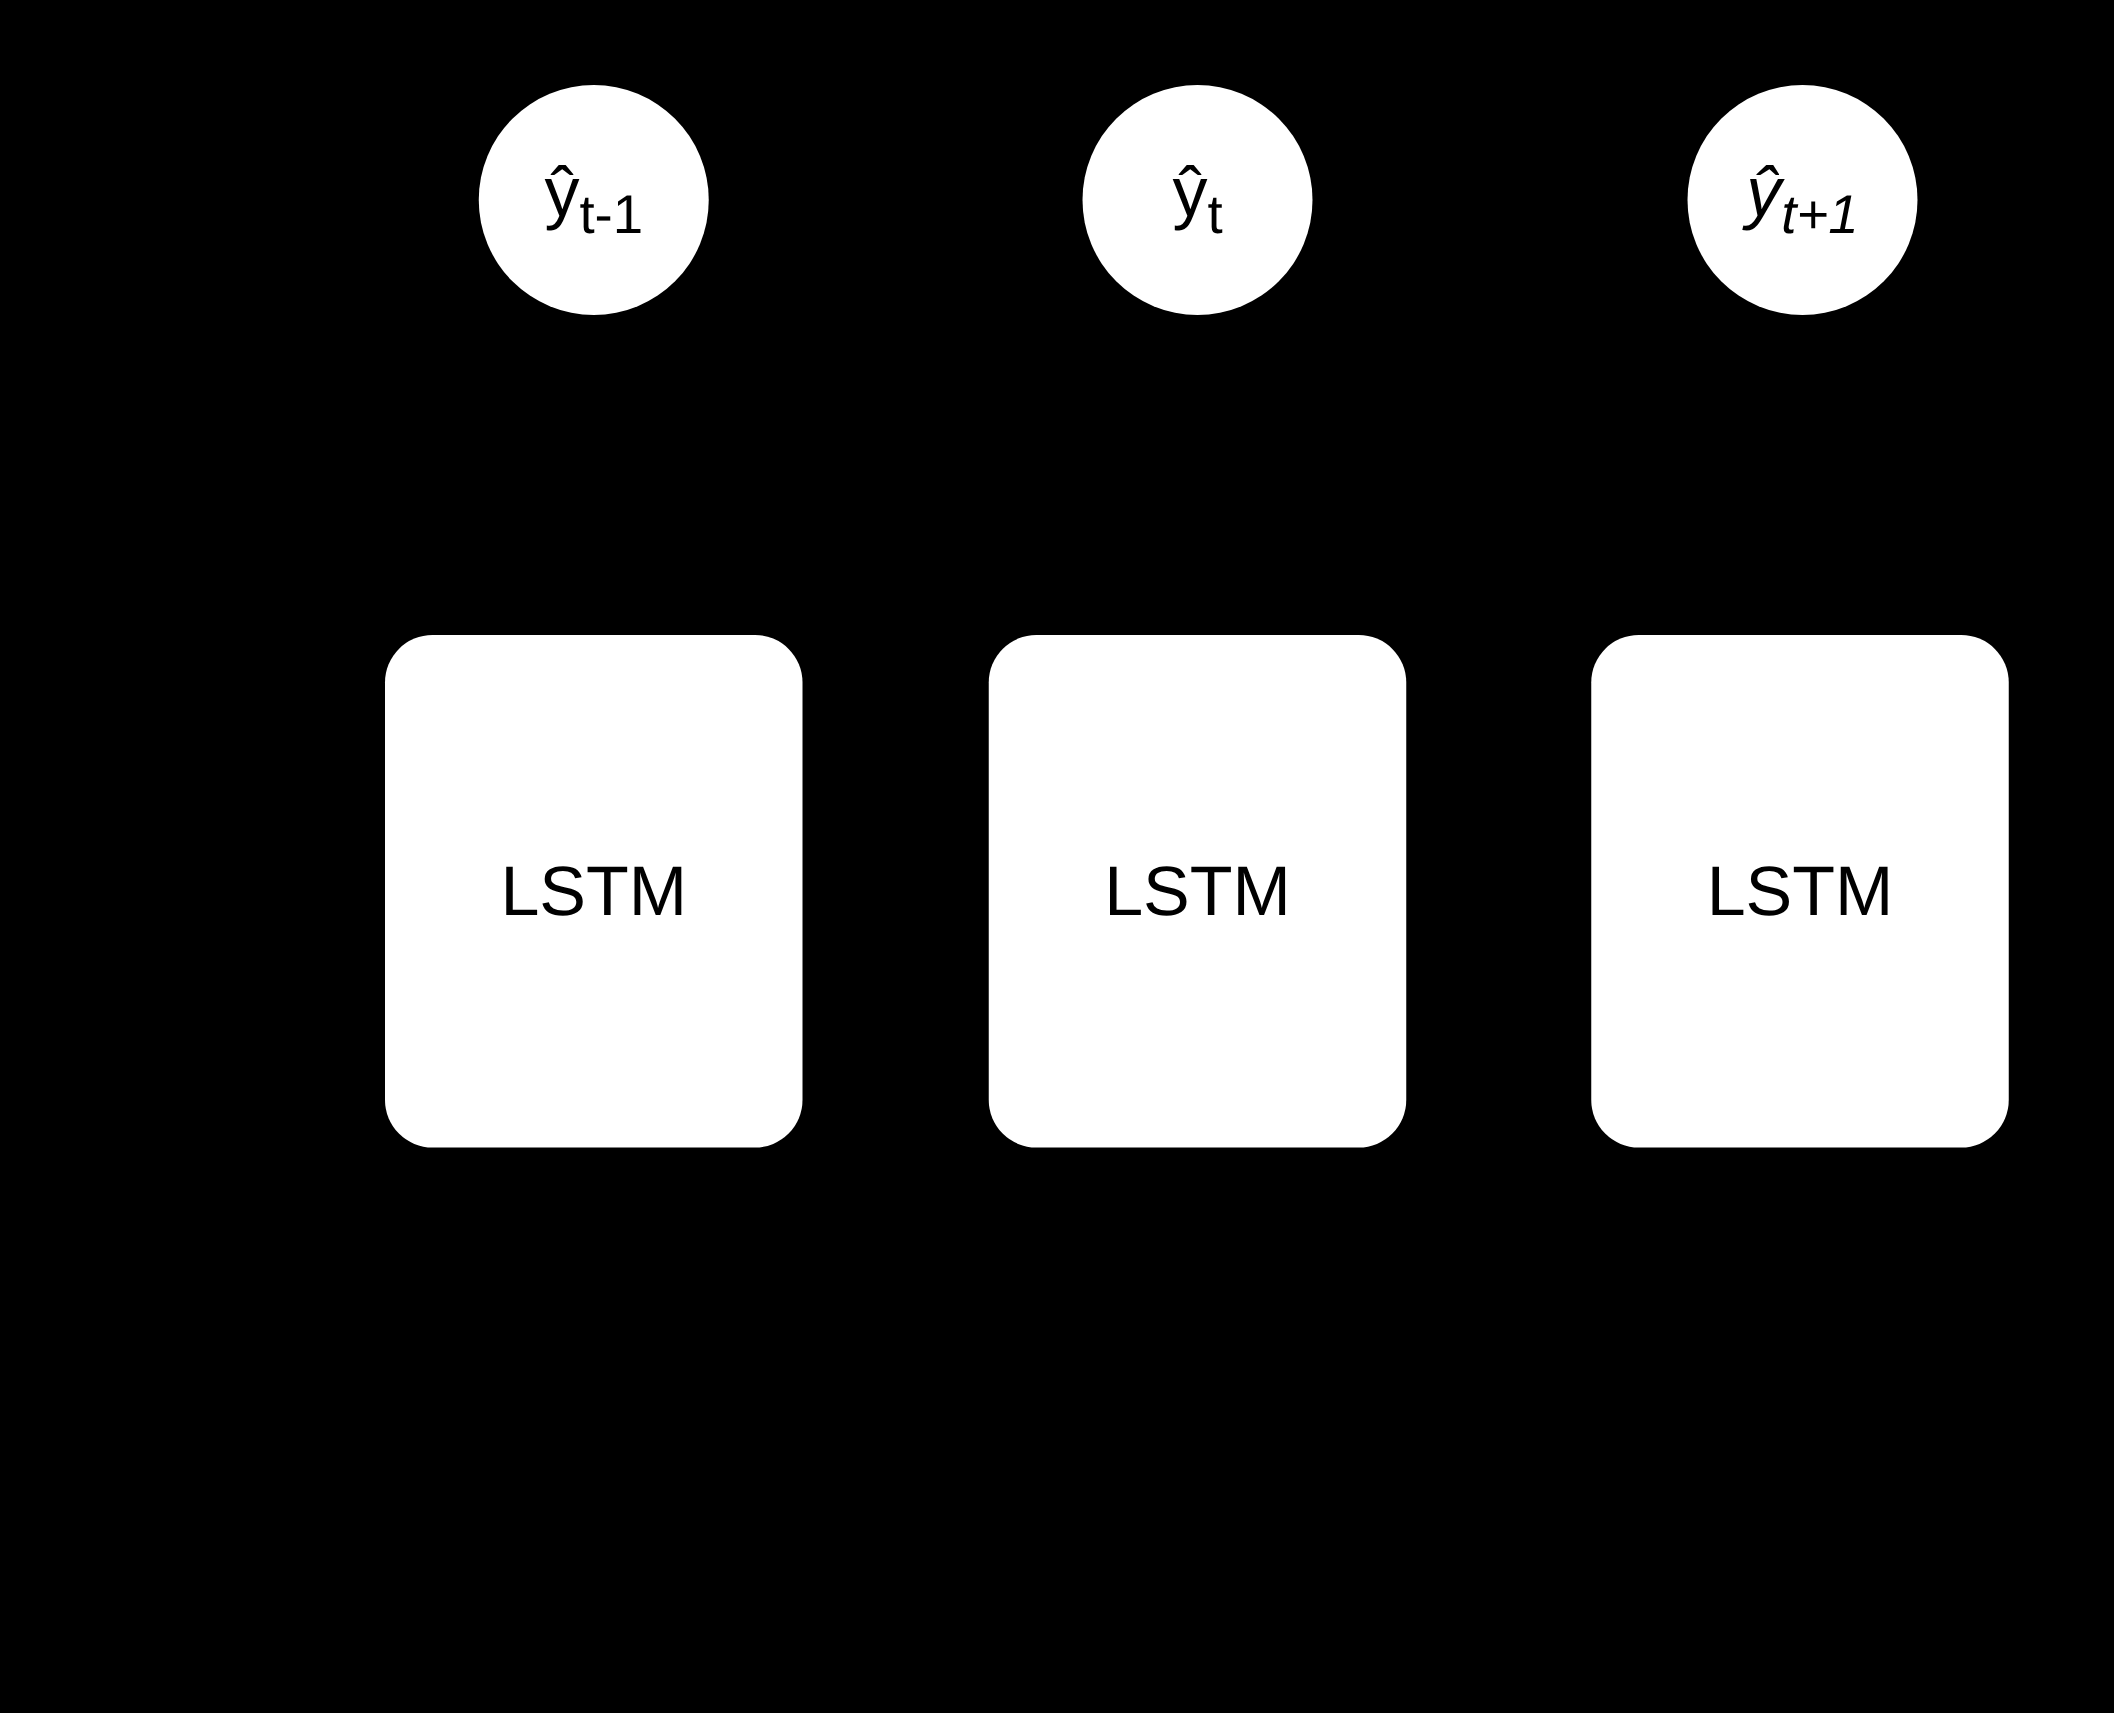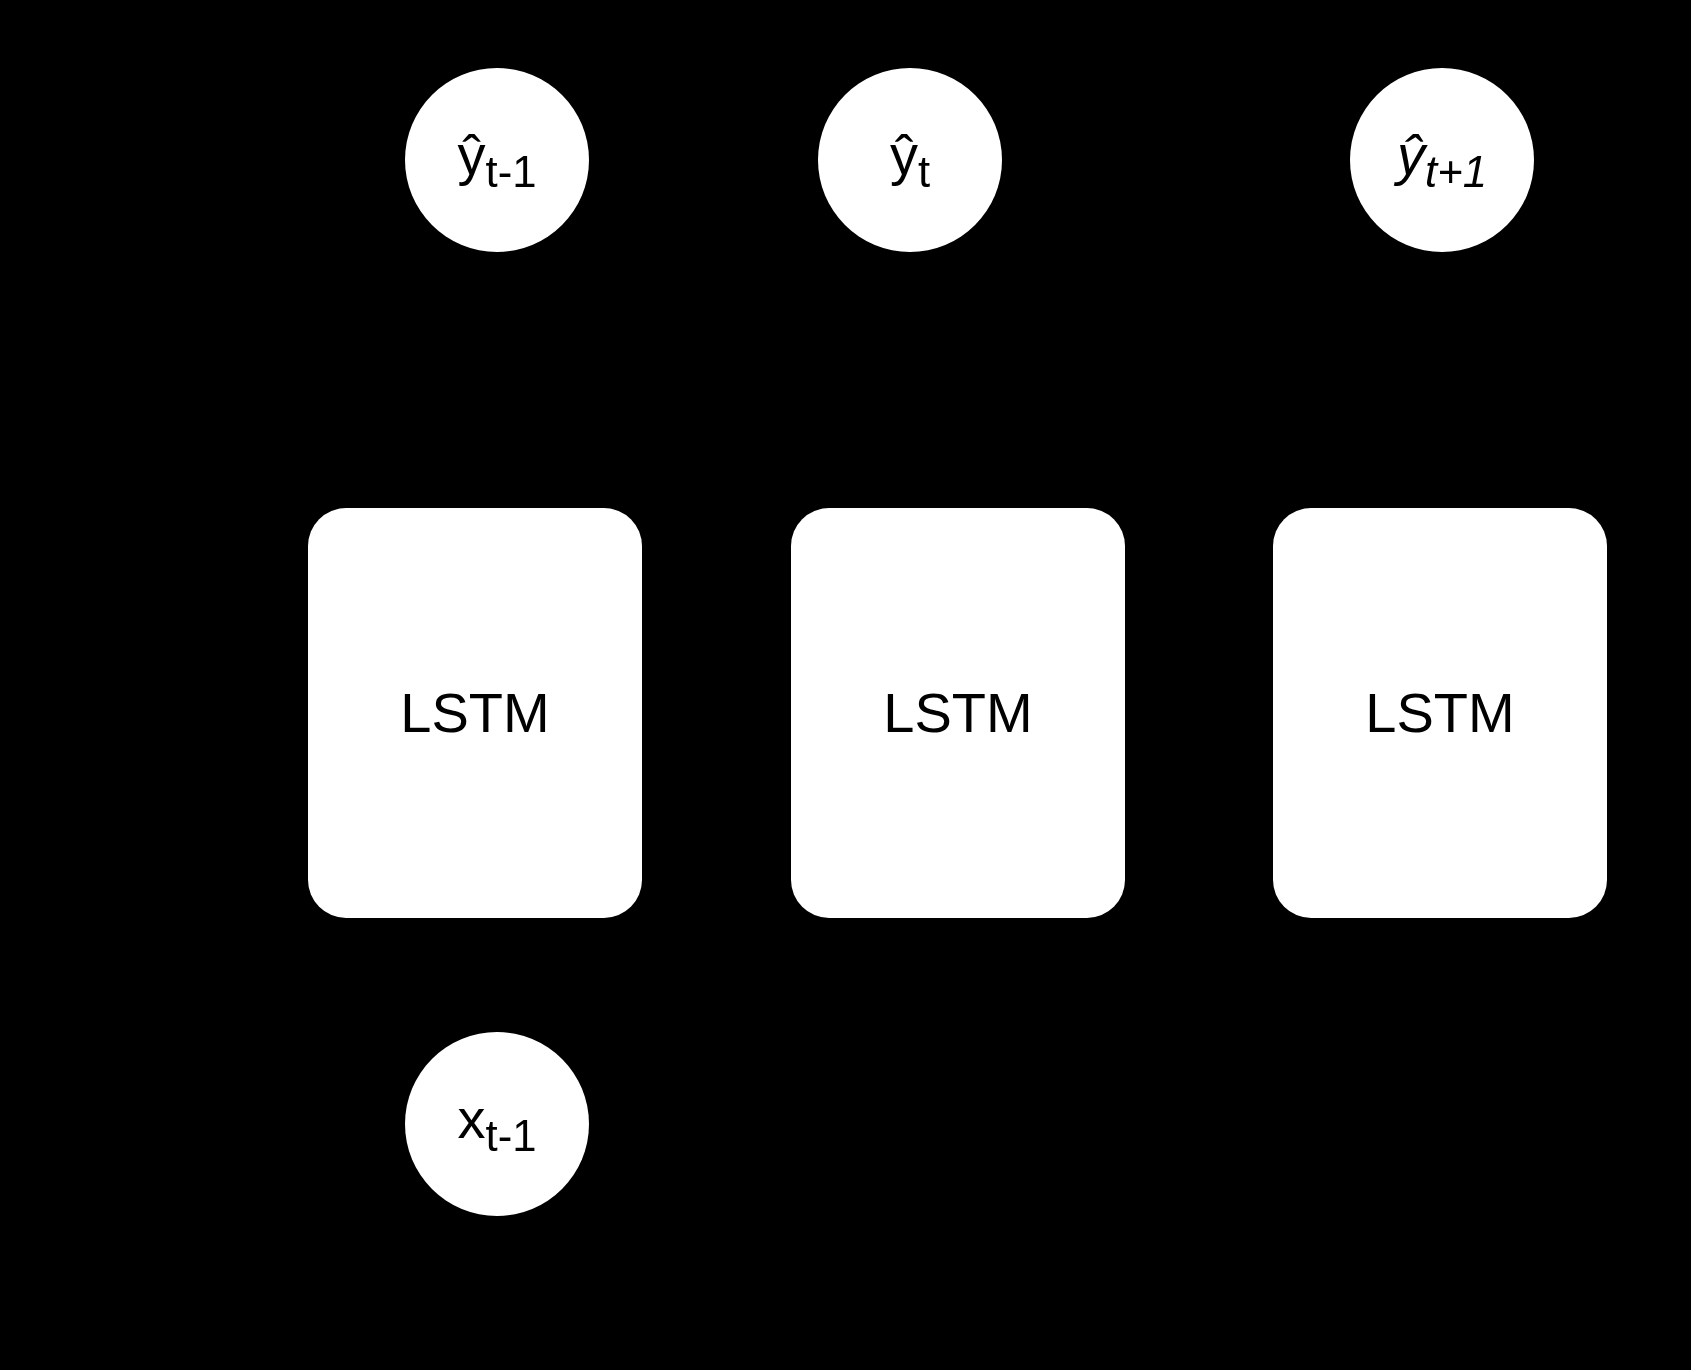--- a/index.html
+++ b/index.html
@@ -46,22 +46,22 @@
     font-size: 56px;
     line-height: 1;
     letter-spacing: 0px;
     color: var(--node-text);
   }
   .sub {
     font-size: 0.78em;
     vertical-align: -0.3em;
   }
   
-  .col-prev.circle    { left: 405px; }
-  .col-current.circle { left: 818px; }
+  .col-prev.circle    { left: 383px; }
+  .col-current.circle { left: 866px; }
   .col-next.circle    { left: 1350px; font-style: italic; }
   .col-prev.box       { left: 308px; }
   .col-current.box    { left: 791px; }
   .col-next.box       { left: 1273px; }
   
   .row-output { top: 68px; }
   .row-cell   { top: 508px; }
   .row-input  { top: 1032px; }
 </style>
 </head>
@@ -82,17 +82,14 @@
   <div class="node box col-prev row-cell">
     <span class="cell-label">LSTM</span>
   </div>
   <div class="node box col-current row-cell">
     <span class="cell-label">LSTM</span>
   </div>
   <div class="node box col-next row-cell">
     <span class="cell-label">LSTM</span>
   </div>
 
-  <div class="node circle col-prev row-input">
-    <span class="node-label"><span>x</span><span class="sub">t-1</span></span>
-  </div>
 
 </div>
 
 </body></html>

